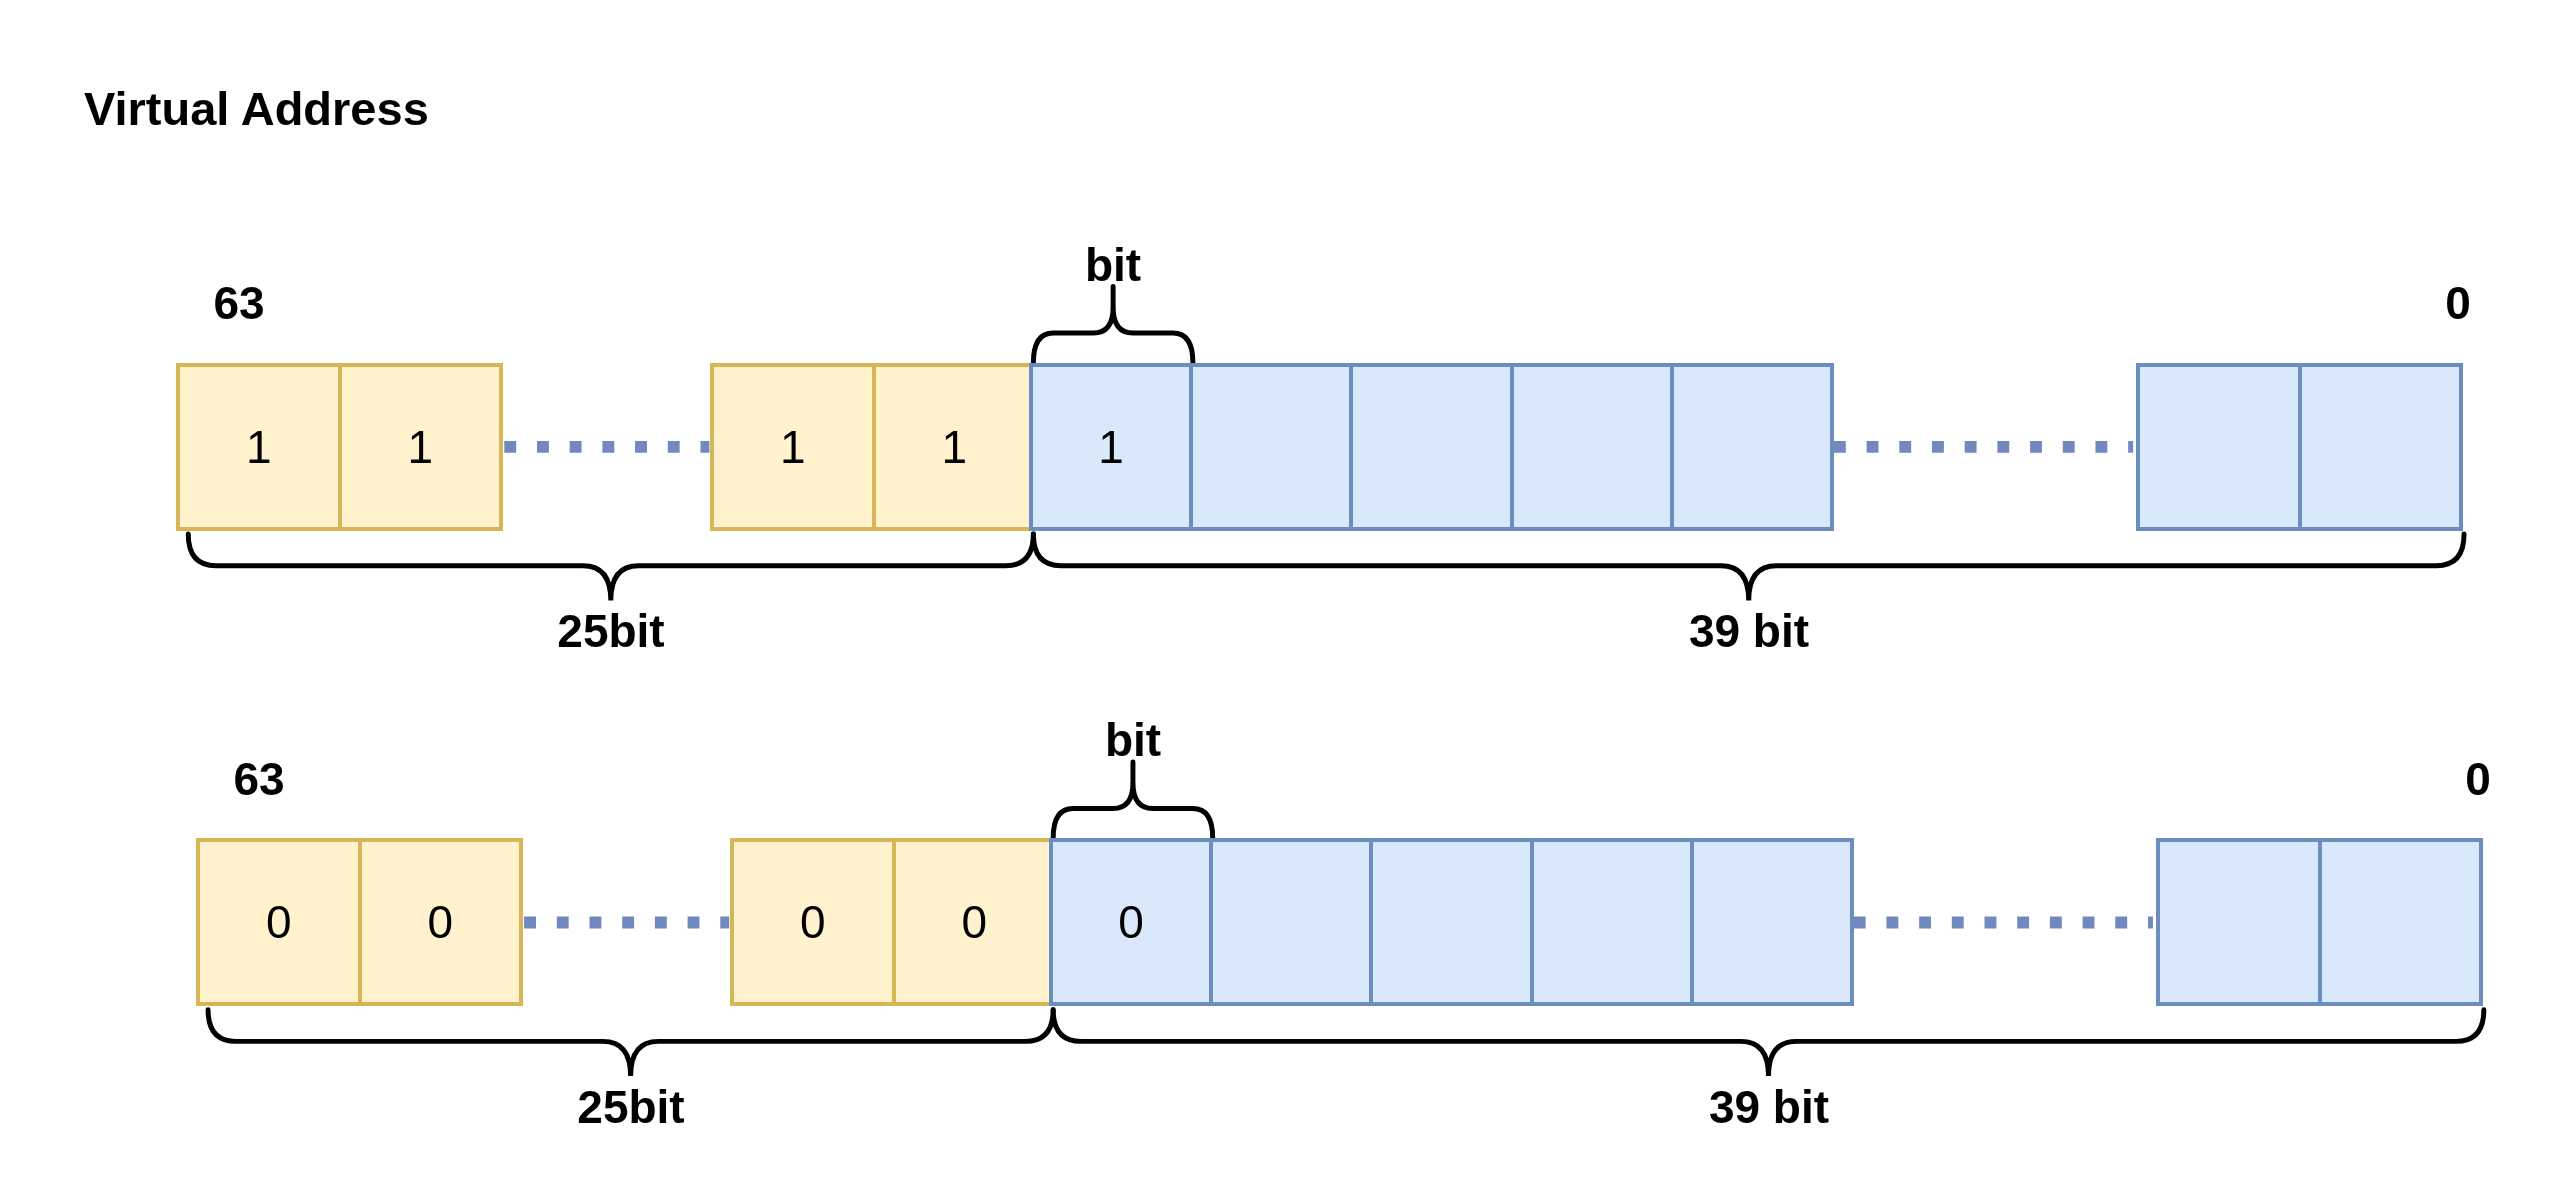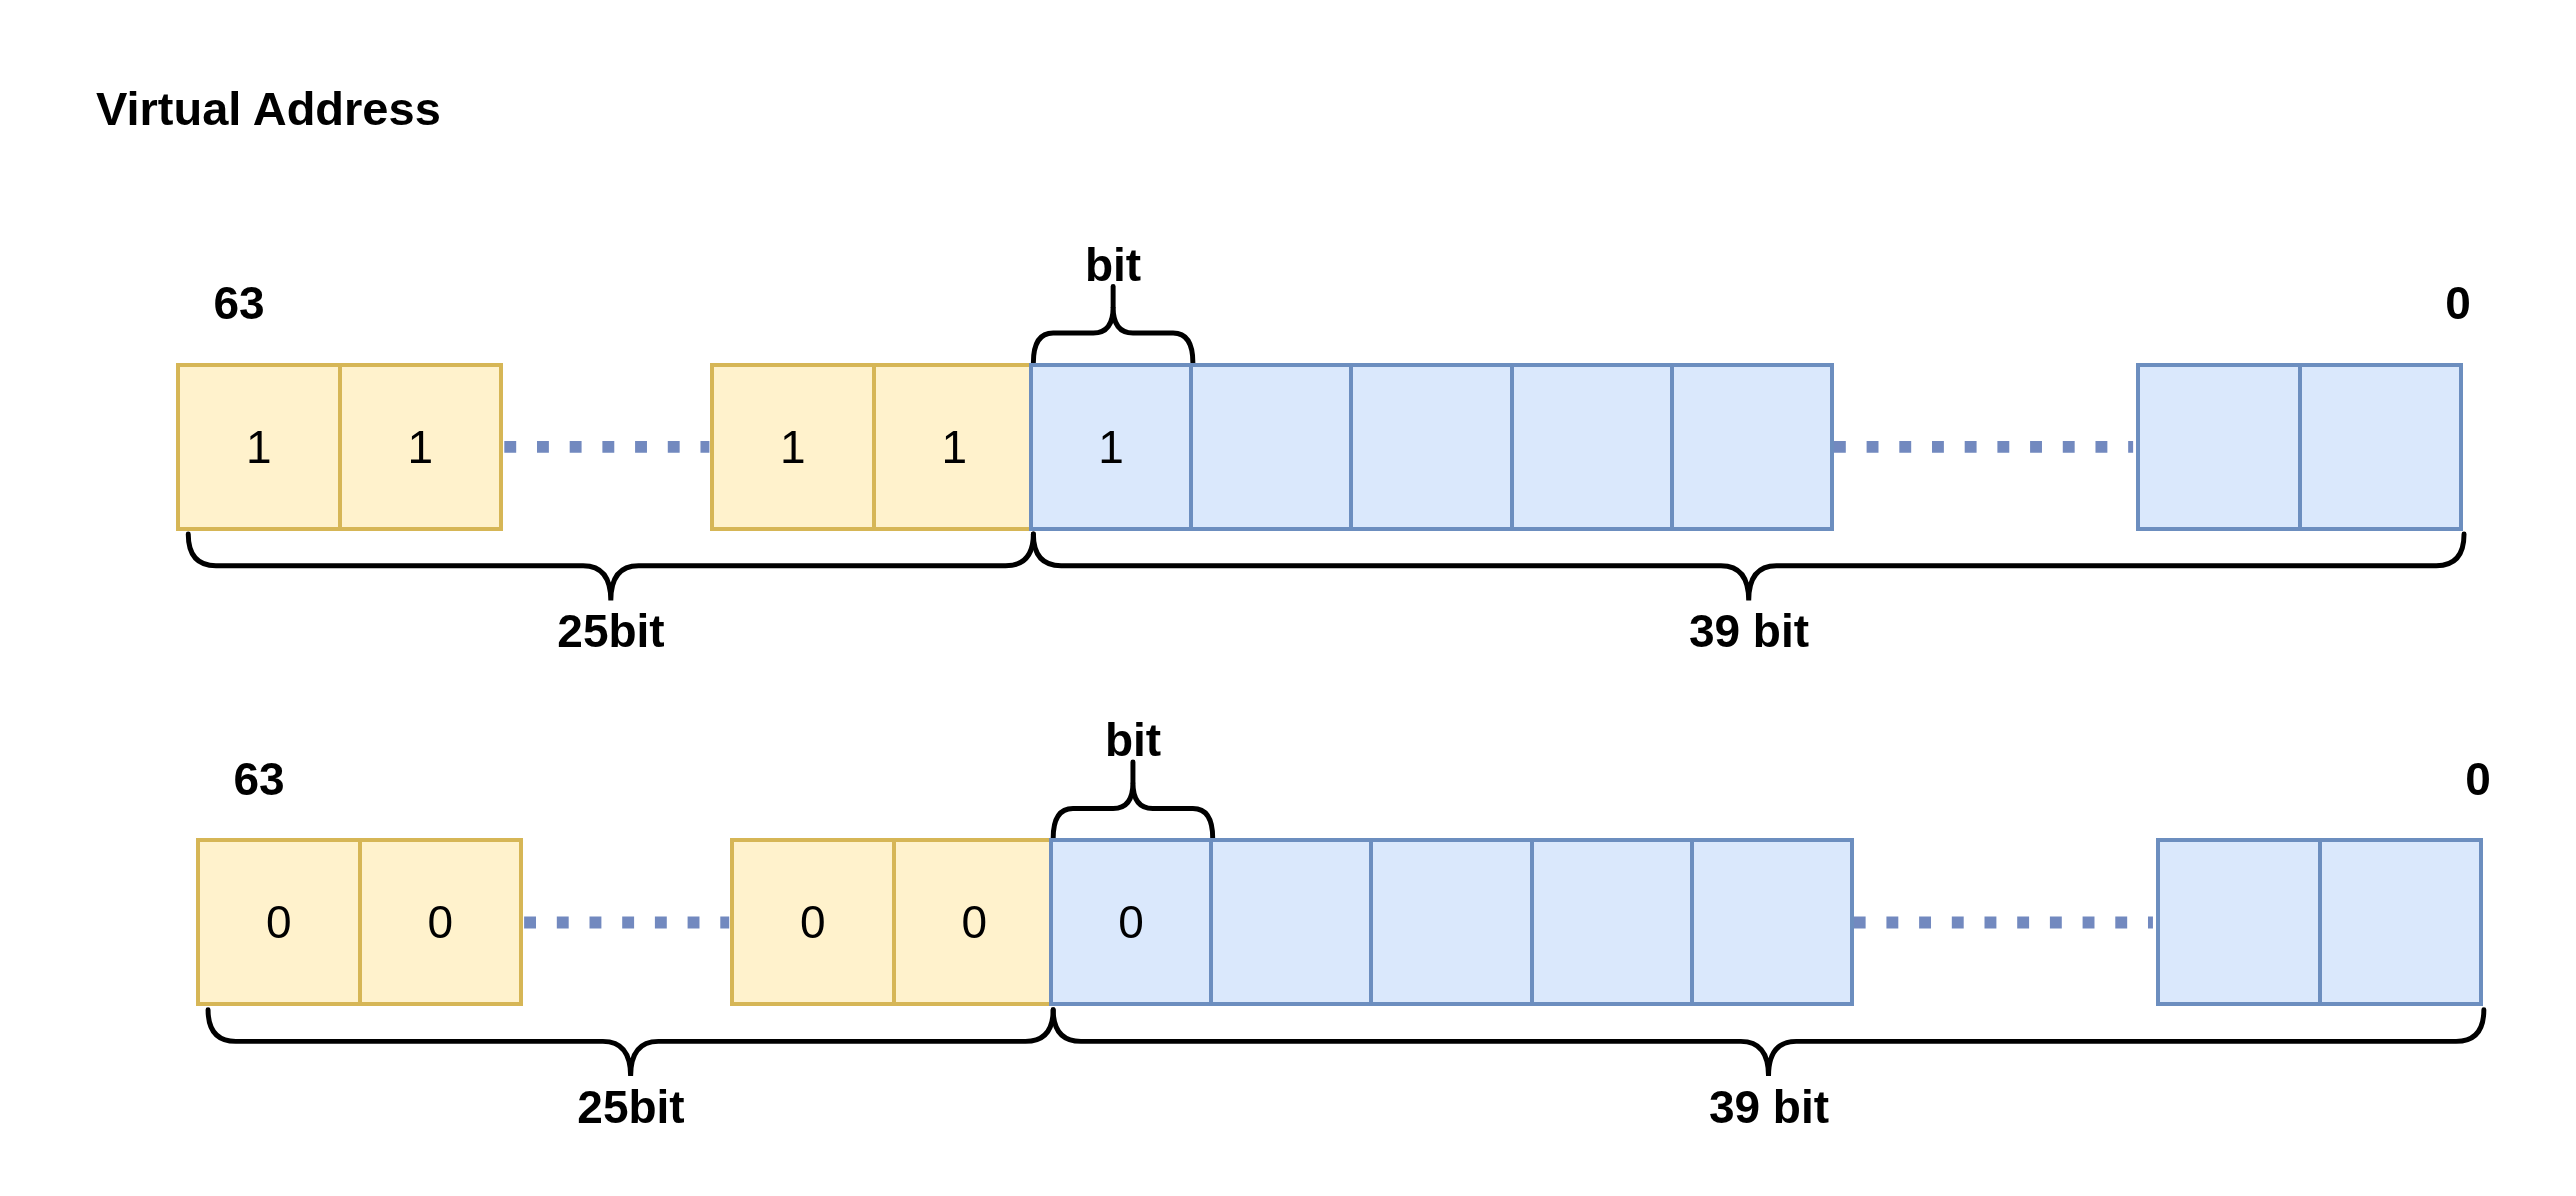--- a/index.html
+++ b/index.html
@@ -7,21 +7,21 @@
     position: relative;
     width: 2576px;
     height: 1197px;
     background: #ffffff;
     font-family: "Liberation Sans", "DejaVu Sans", sans-serif;
     color: #000000;
     overflow: hidden;
   }
   .title {
     position: absolute;
-    left: 96px;
+    left: 84px;
     top: 81px;
     font-size: 47px;
     font-weight: bold;
     white-space: nowrap;
   }
   .overlay {
     position: absolute;
     left: 0; top: 0;
     width: 2576px; height: 1197px;
     pointer-events: none;

